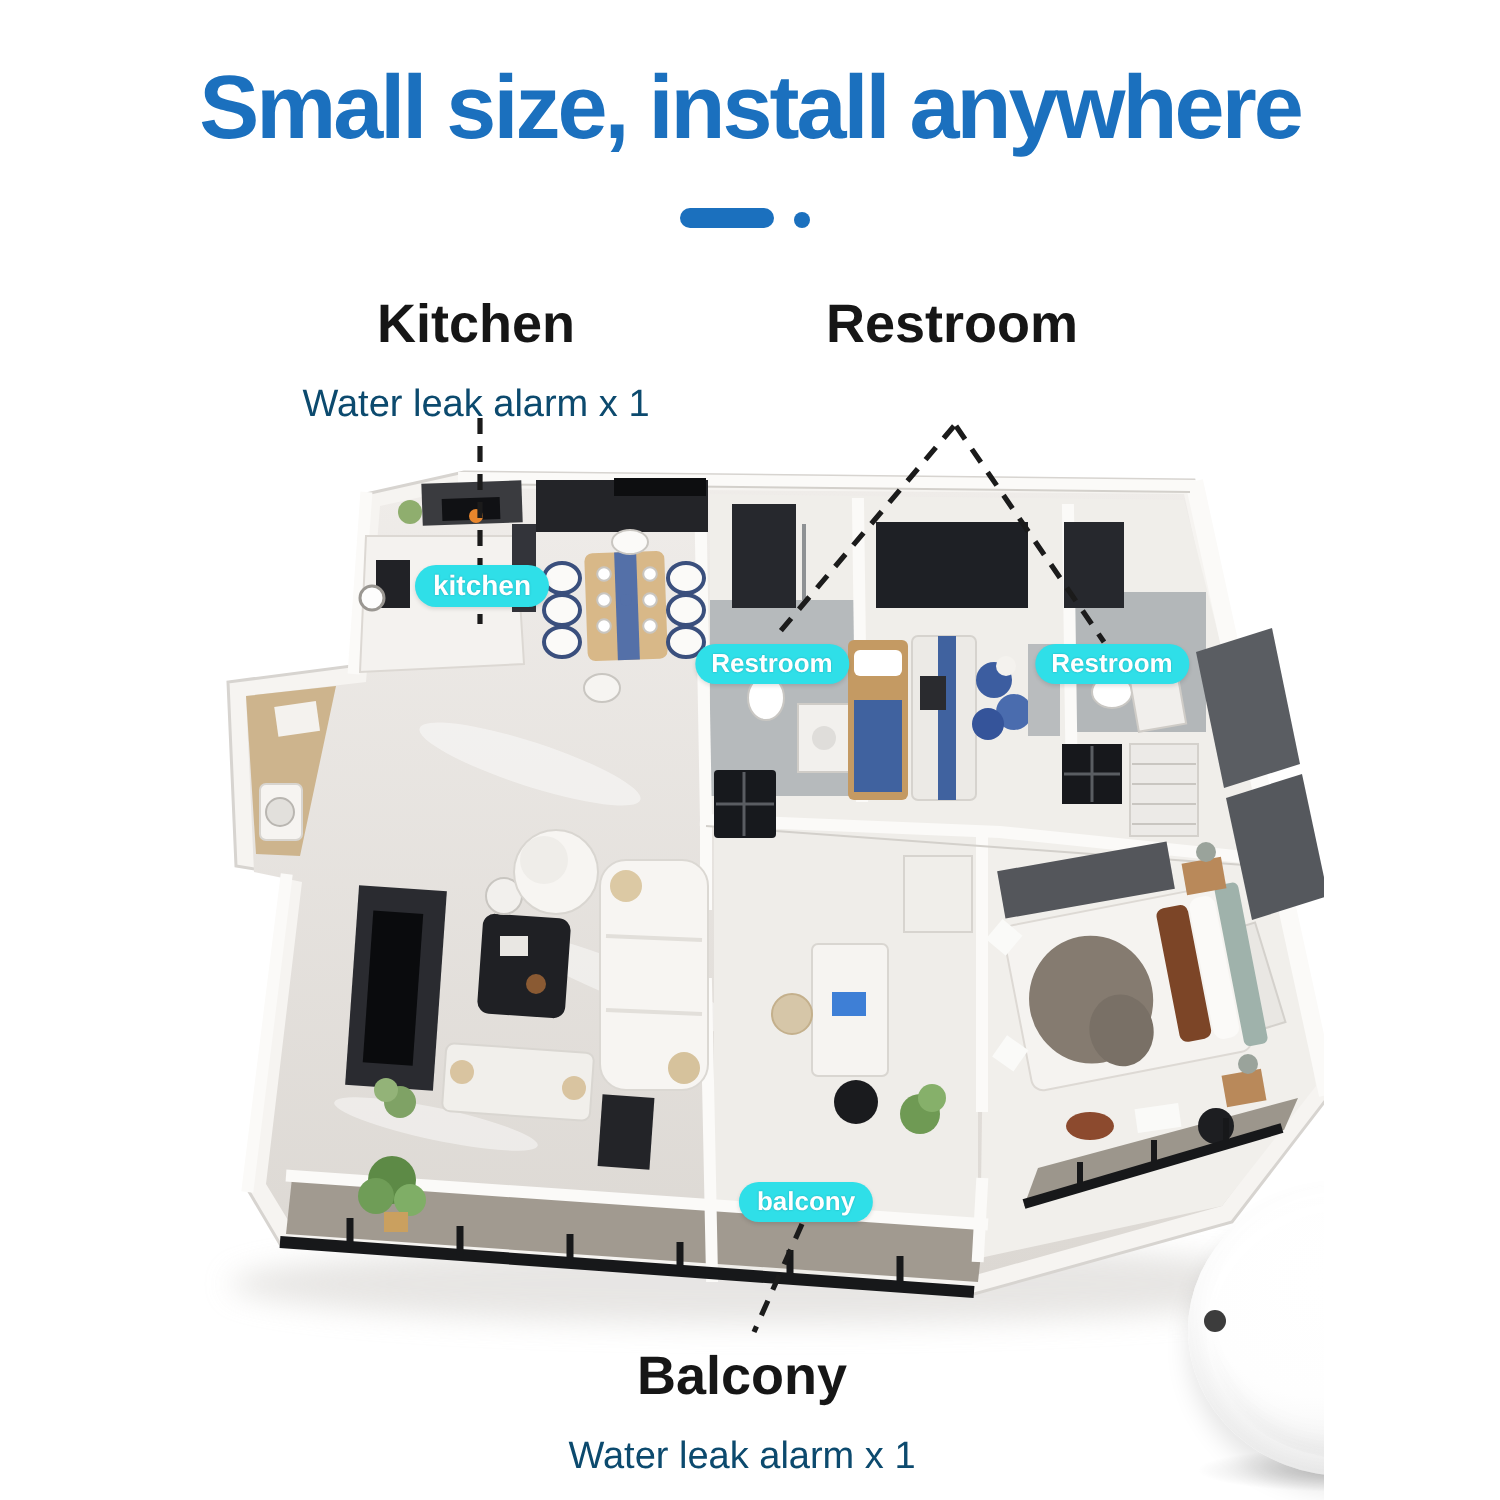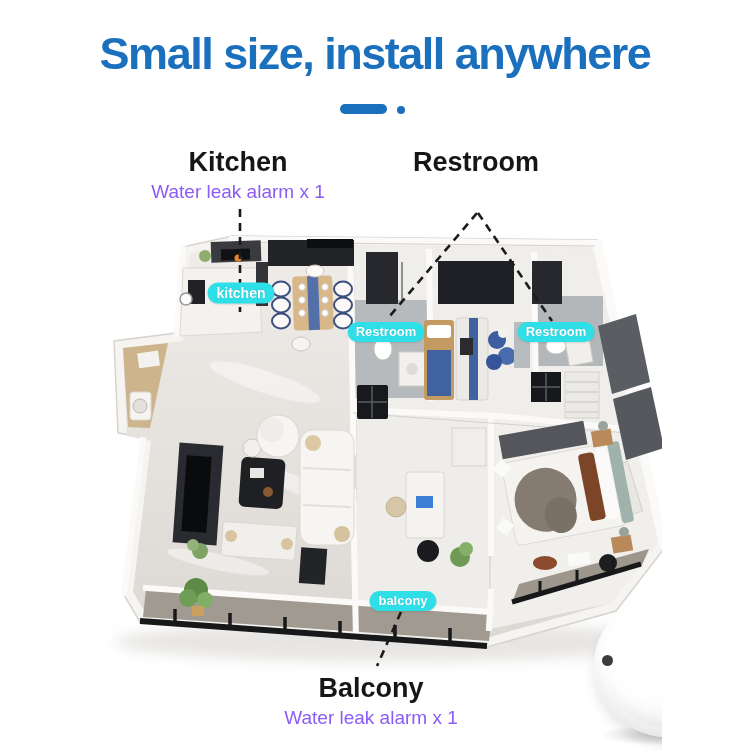--- a/index.html
+++ b/index.html
@@ -14,21 +14,21 @@
   .divider-dash{
     position:absolute;left:340px;top:104px;width:47px;height:10px;
     border-radius:6px;background:#1b70be;
   }
   .divider-dot{
     position:absolute;left:397px;top:106px;width:8px;height:8px;
     border-radius:50%;background:#1b70be;
   }
   .callout{position:absolute;text-align:center;transform:translateX(-50%);white-space:nowrap;}
   .callout .heading{font-size:27px;font-weight:bold;color:#161616;line-height:1.1;}
-  .callout .subtext{font-size:19px;color:#8b5cf6;margin-top:3px;}
+  .callout .subtext{font-size:19px;color:#0c4a6e;margin-top:14px;}
   .plan-svg{position:absolute;left:0;top:0;width:750px;height:750px;}
   .tag{
     position:absolute;transform:translate(-50%,-50%);
     background:#2fdfe8;color:#ffffff;font-weight:bold;
     border-radius:11px;white-space:nowrap;
     text-shadow:0 0 1px rgba(0,70,80,0.35);
     box-shadow:0 1px 2px rgba(0,0,0,0.12);
   }
   .tag-kitchen{left:241px;top:293px;font-size:14px;padding:2px 9px 3px;}
   .tag-restroom-left{left:386px;top:332px;font-size:13px;padding:2px 8px 3px;}

